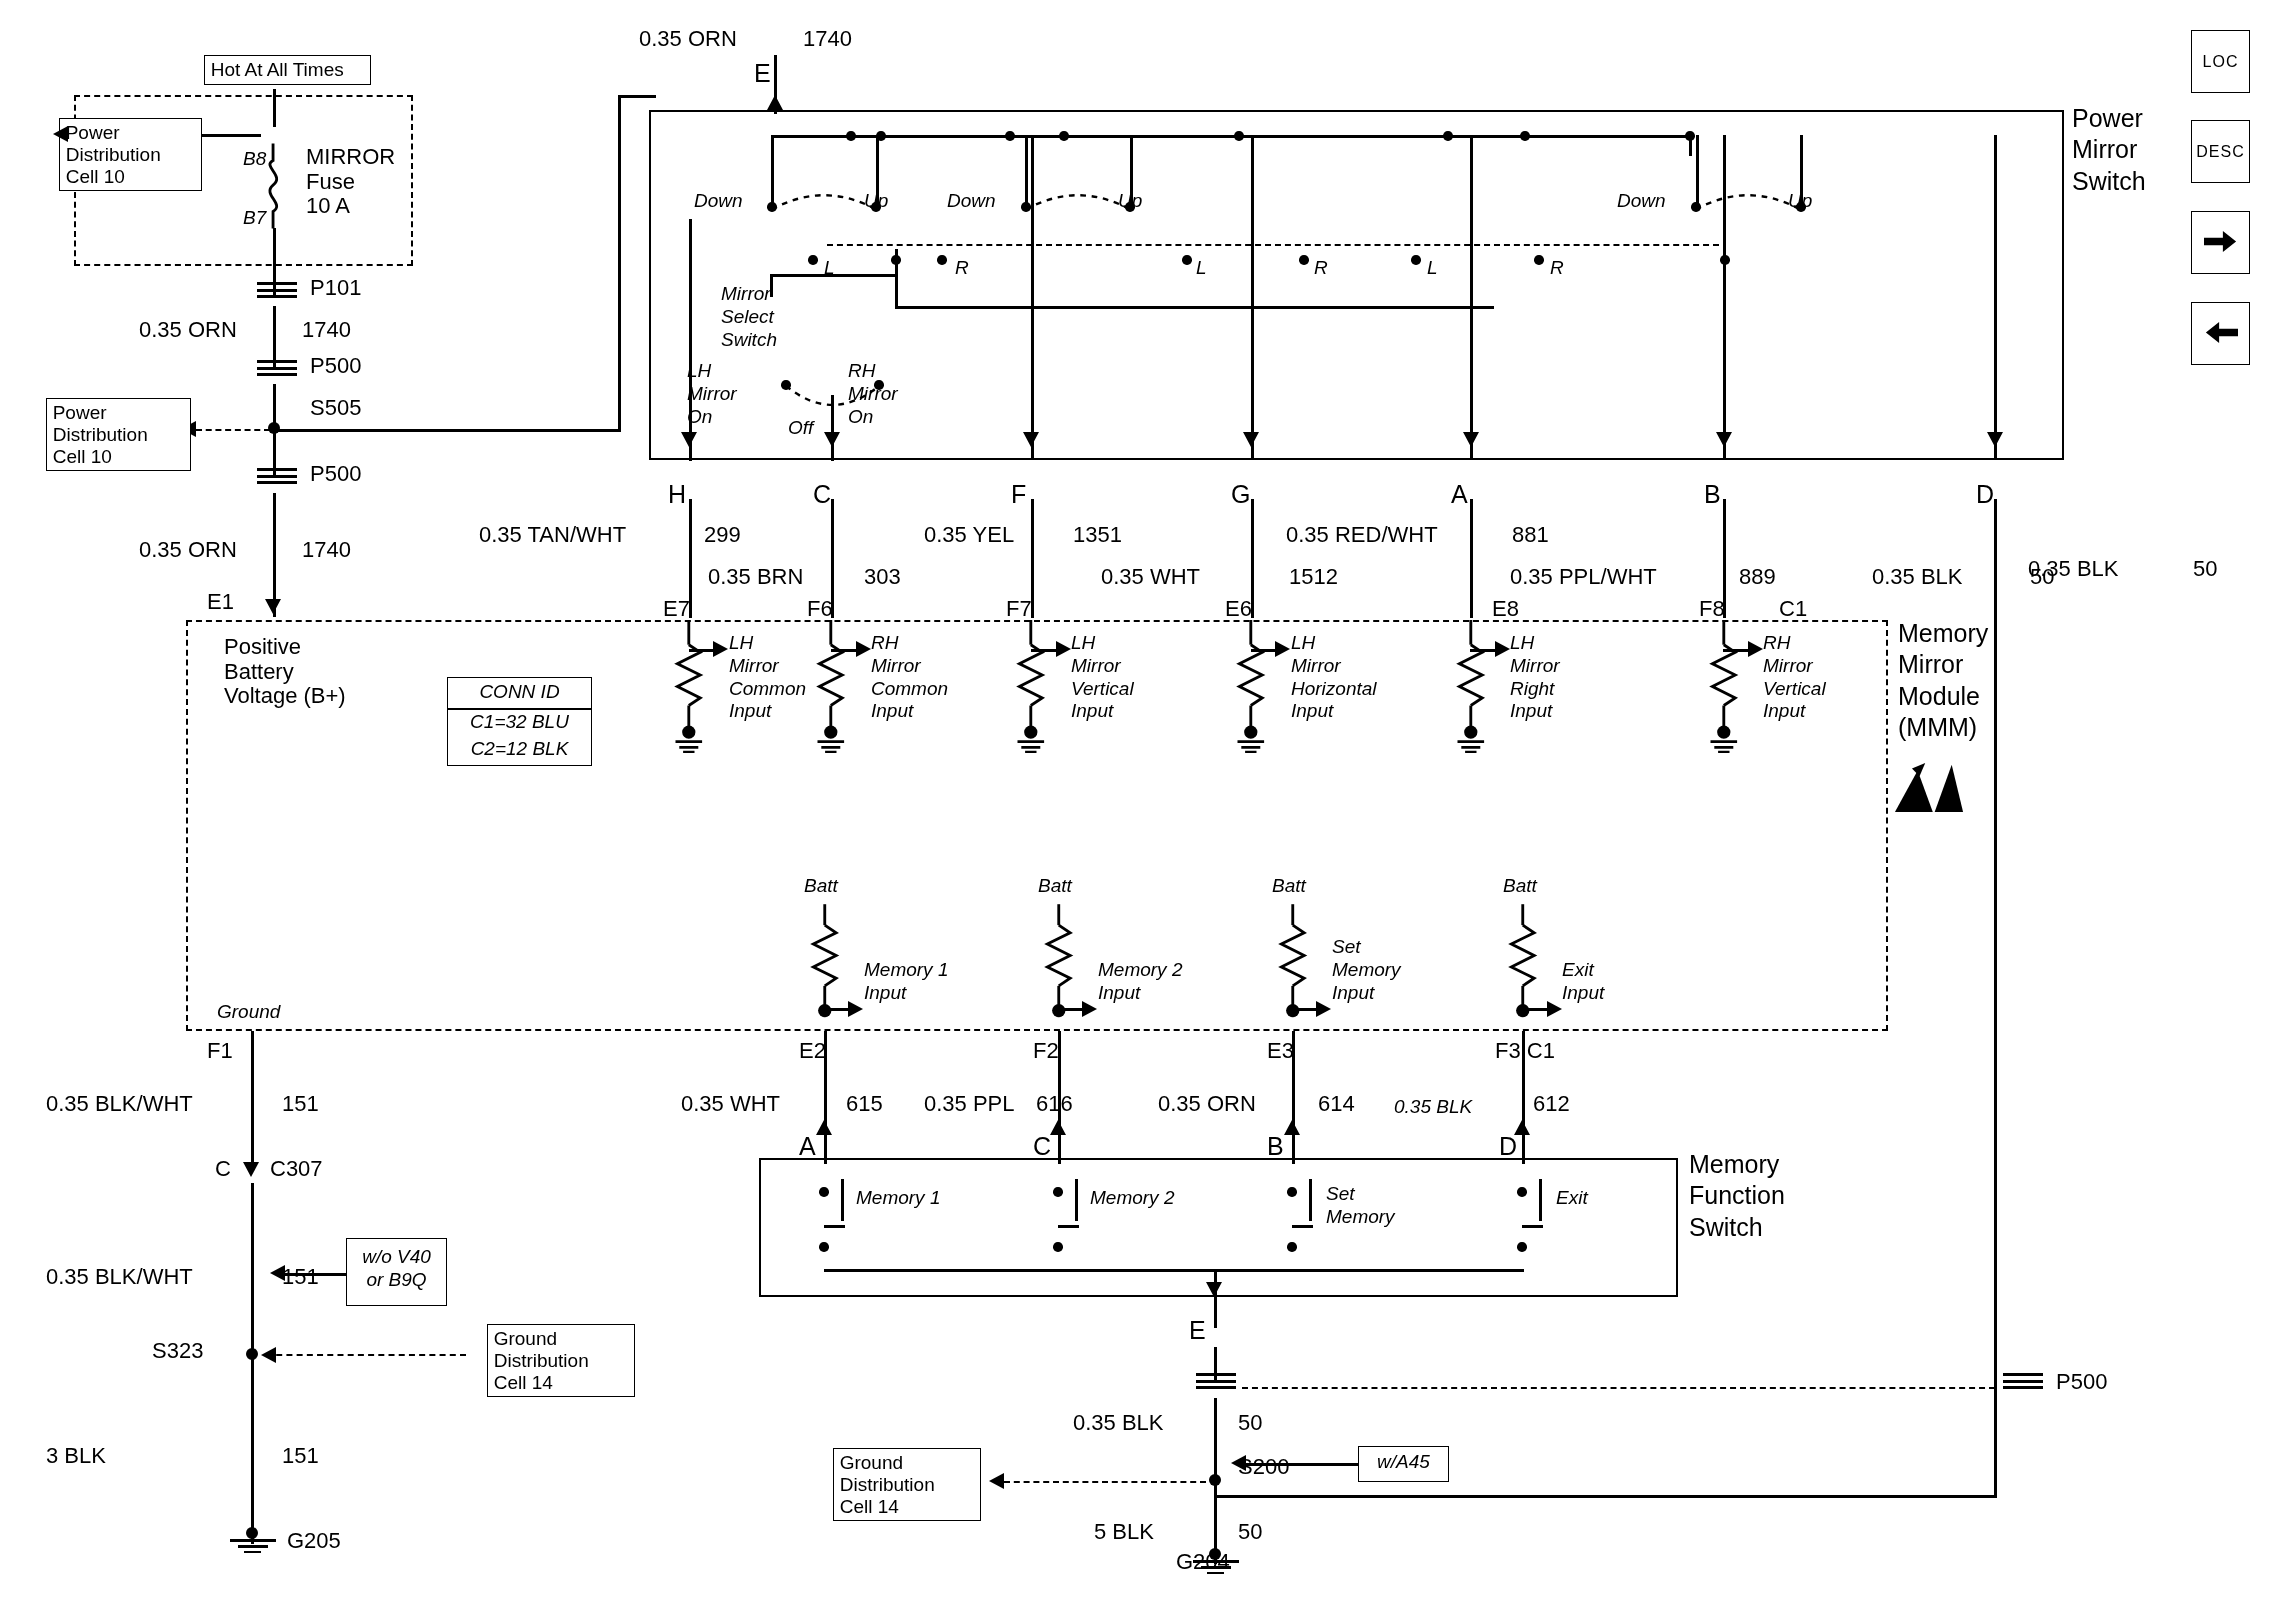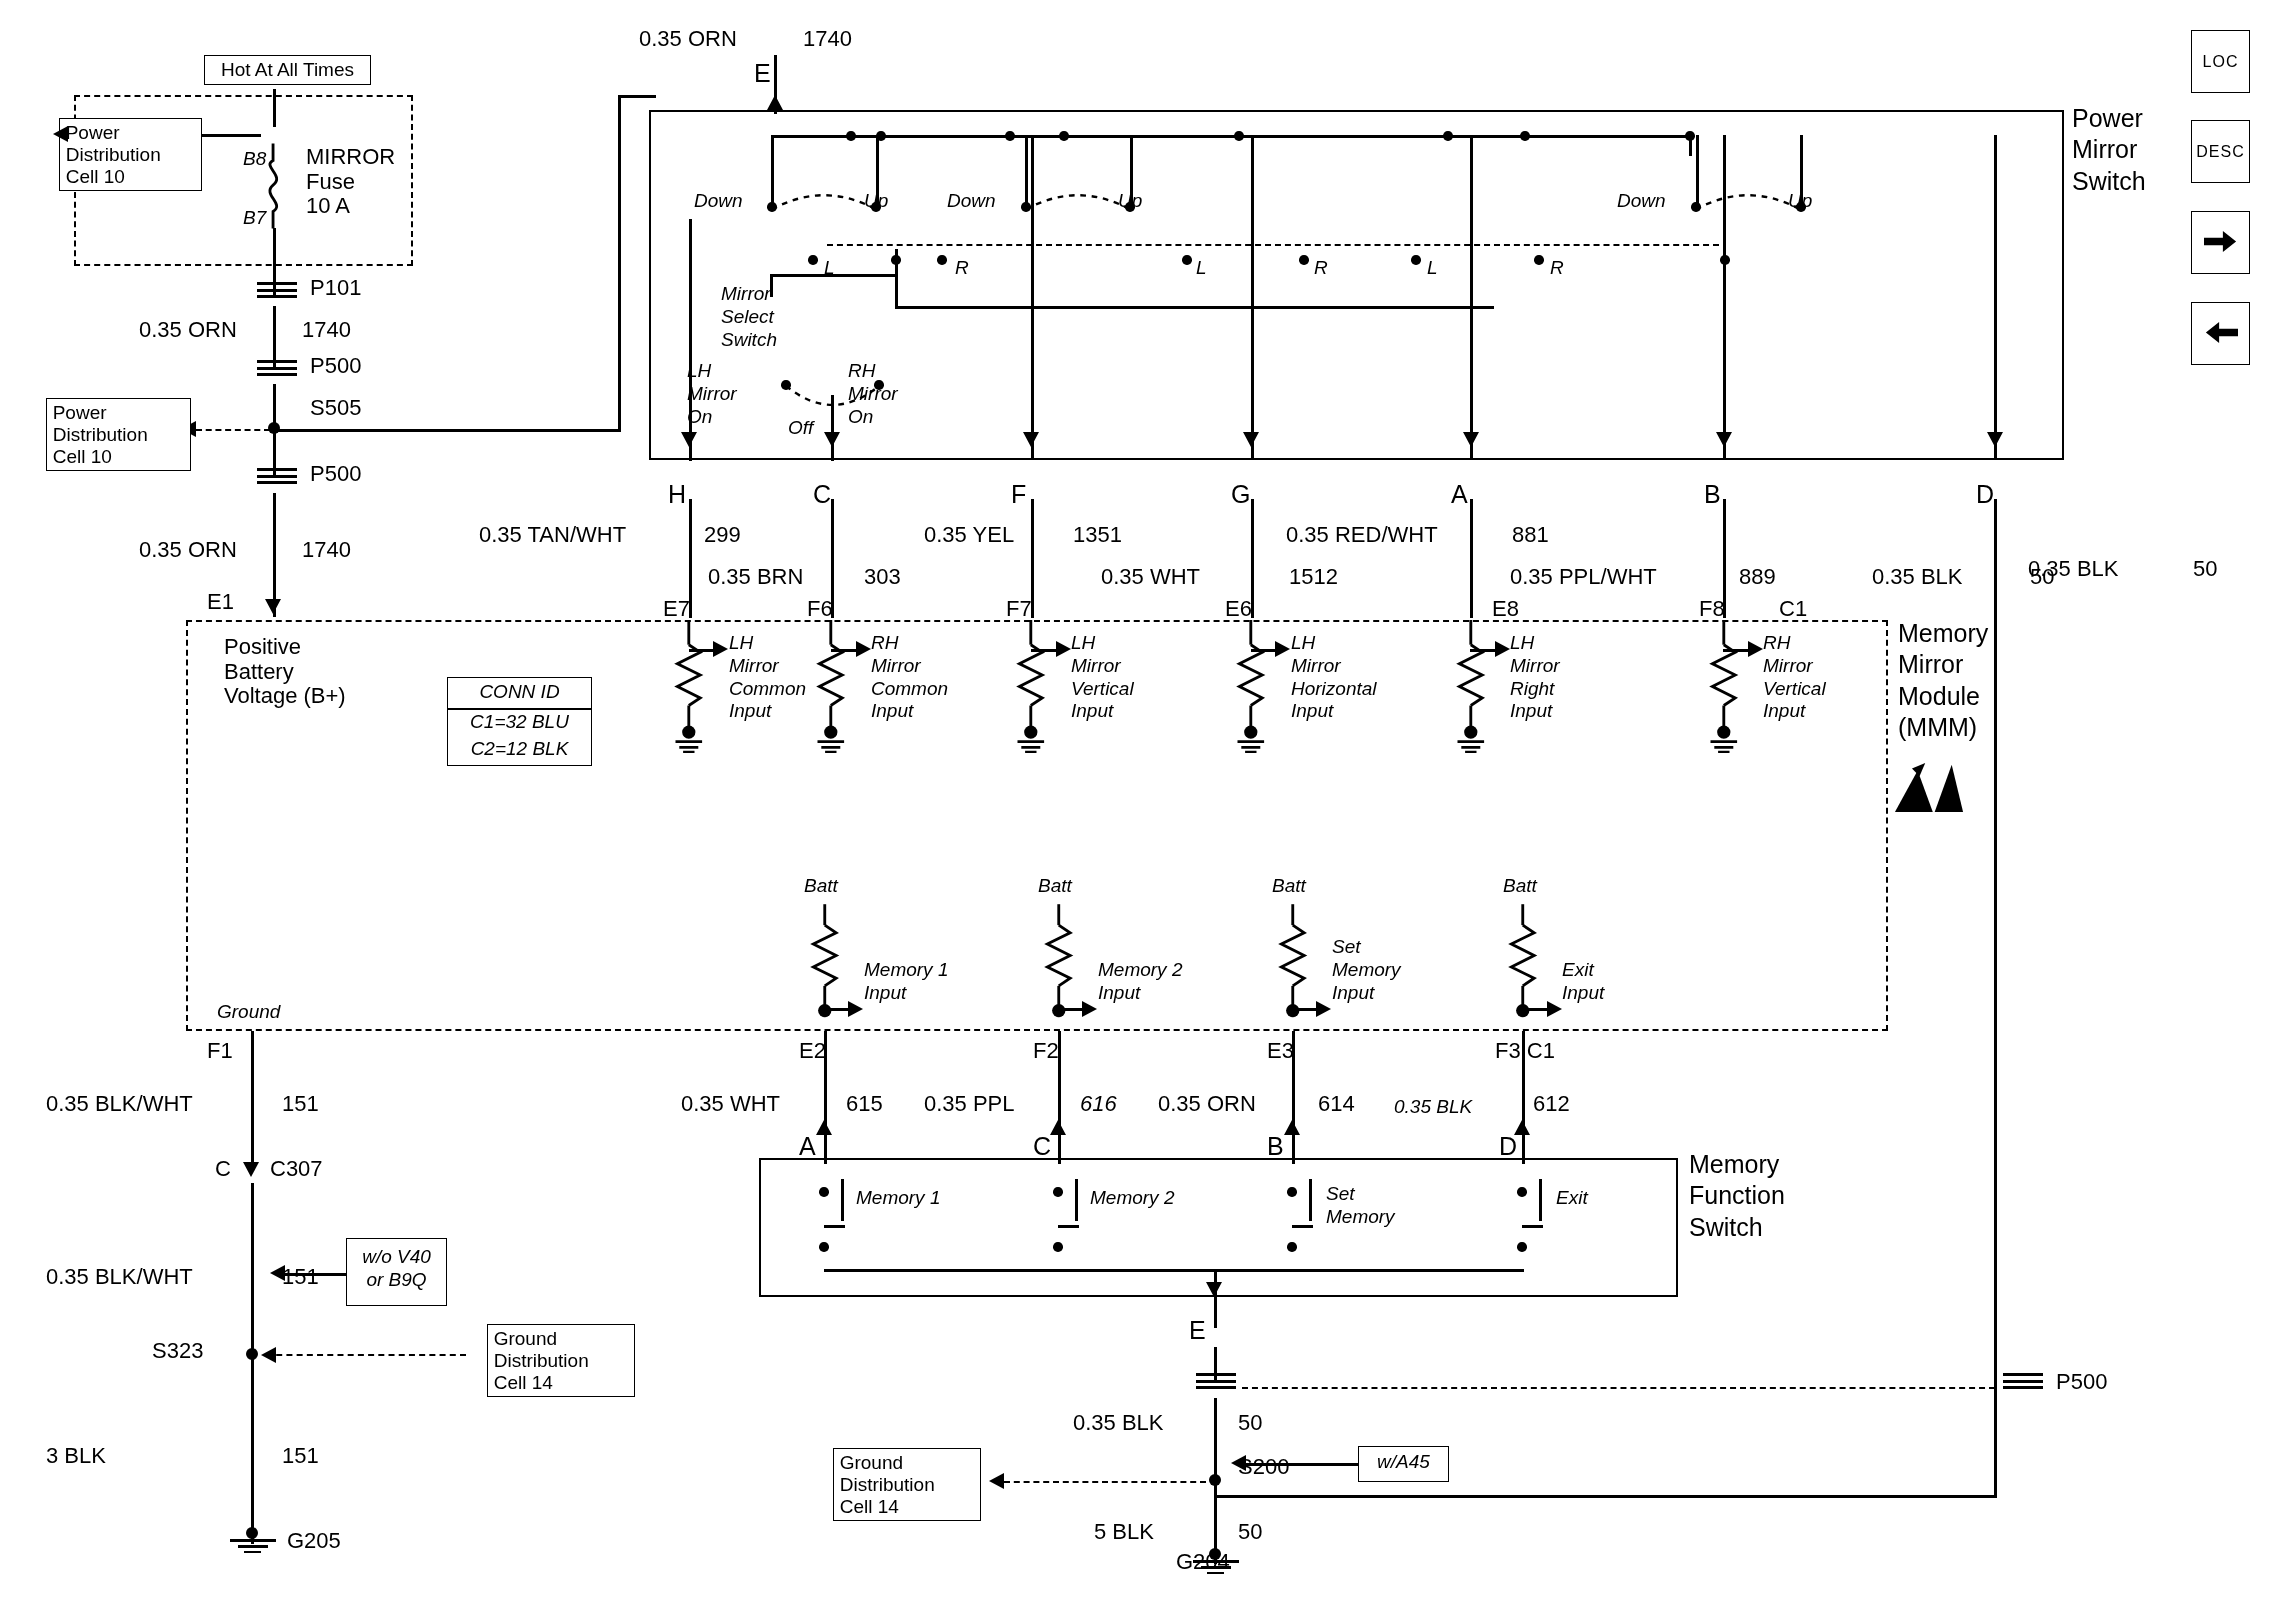--- a/index.html
+++ b/index.html
@@ -56,21 +56,20 @@
     border: 2.9px dashed #000;
     box-sizing: border-box;
   }
   .tbox {
     position: absolute;
     border: 1.9px solid #000;
     box-sizing: border-box;
     font-size: 19px;
     line-height: 1.15;
     padding: 2.9px 5.7px;
-    text-align: center;
     background: #fff;
   }
   .dot {
     position: absolute;
     width: 12.4px;
     height: 12.4px;
     background: #000;
     border-radius: 50%;
   }
   .dot.sm { width: 9.5px; height: 9.5px; }
@@ -596,21 +595,21 @@
   <div class="lbl" style="left:287px; top:1529px;">G205</div>
 
   <div class="lbl" style="left:799px; top:1039px;">E2</div>
   <div class="lbl" style="left:1033px; top:1039px;">F2</div>
   <div class="lbl" style="left:1267px; top:1039px;">E3</div>
   <div class="lbl" style="left:1495px; top:1039px;">F3 C1</div>
 
   <div class="lbl" style="left:681px; top:1092px;">0.35 WHT</div>
   <div class="lbl" style="left:846px; top:1092px;">615</div>
   <div class="lbl" style="left:924px; top:1092px;">0.35 PPL</div>
-  <div class="lbl" style="left:1080px; top:1092px;font-style:italic;">616</div>
+  <div class="lbl" style="left:1036px; top:1092px;">616</div>
   <div class="lbl" style="left:1158px; top:1092px;">0.35 ORN</div>
   <div class="lbl" style="left:1318px; top:1092px;">614</div>
   <div class="lbl sm" style="left:1394px; top:1096px;">0.35 BLK</div>
   <div class="lbl" style="left:1533px; top:1092px;">612</div>
 
   <div class="lbl big" style="left:799px; top:1132px;">A</div>
   <div class="lbl big" style="left:1033px; top:1132px;">C</div>
   <div class="lbl big" style="left:1267px; top:1132px;">B</div>
   <div class="lbl big" style="left:1499px; top:1132px;">D</div>
 

